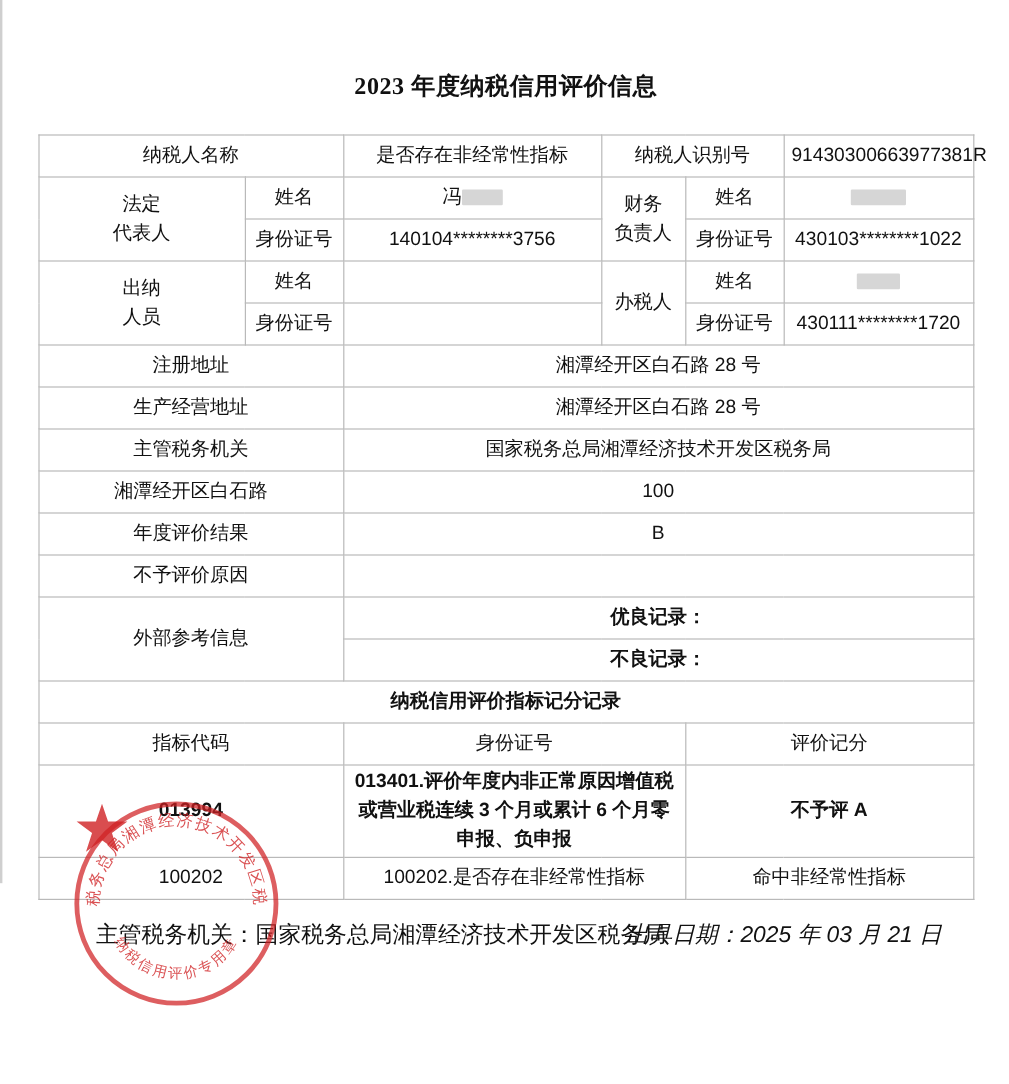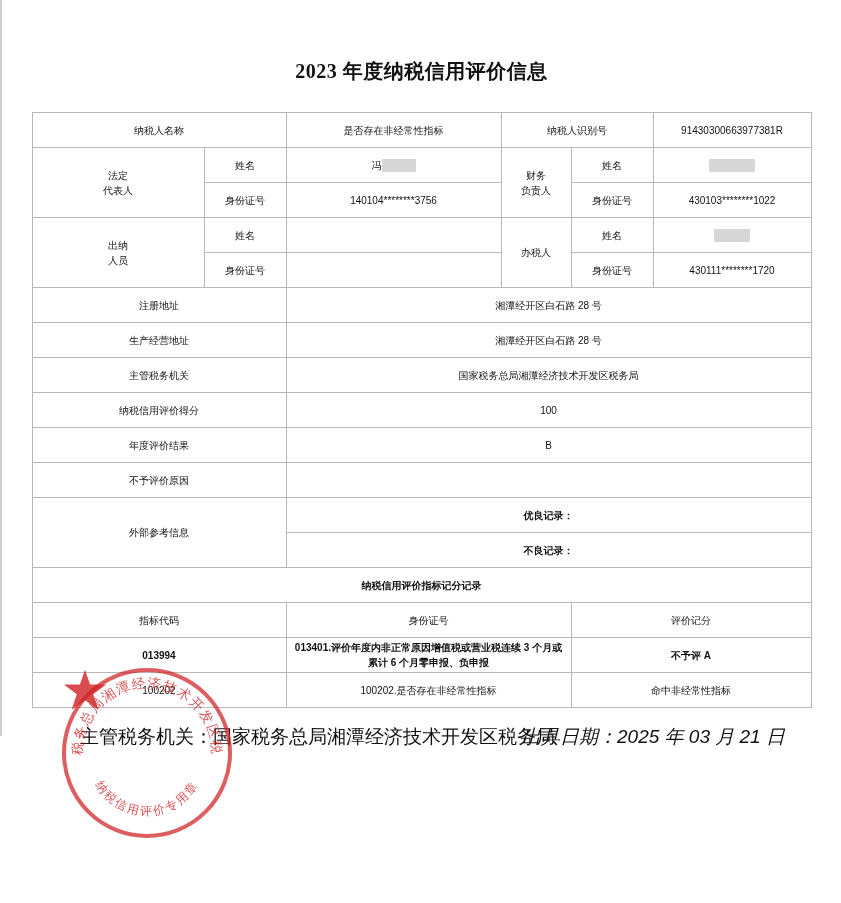--- a/index.html
+++ b/index.html
@@ -32,21 +32,21 @@
     font-family: "Liberation Serif", serif;
   }
   table.main {
     border-collapse: collapse;
     width: 779px;
     margin: 27px auto 0 auto;
     table-layout: fixed;
   }
   table.main td {
     border: 1px solid #b9b9b9;
-    font-size: 10px;
+    font-size: 16px;
     height: 30px;
     padding: 2px 6px;
     text-align: center;
     vertical-align: middle;
     font-family: "Liberation Sans", sans-serif;
     line-height: 1.5;
   }
   td.lbl { width: 172px; }
   .left-pad { text-align: left; padding-left: 10px; }
   .two-line { height: 52px; font-weight: bold; }
@@ -182,21 +182,21 @@
       </tr>
       <tr>
         <td colspan="2" class="left-pad">生产经营地址</td>
         <td colspan="4">湘潭经开区白石路 28 号</td>
       </tr>
       <tr>
         <td colspan="2" class="left-pad">主管税务机关</td>
         <td colspan="4">国家税务总局湘潭经济技术开发区税务局</td>
       </tr>
       <tr>
-        <td colspan="2" class="left-pad">纳税信用评价得分</td>
+        <td colspan="2" class="left-pad">湘潭经开区白石路</td>
         <td colspan="4">100</td>
       </tr>
       <tr>
         <td colspan="2" class="left-pad">年度评价结果</td>
         <td colspan="4">B</td>
       </tr>
       <tr>
         <td colspan="2" class="left-pad">不予评价原因</td>
         <td colspan="4"></td>
       </tr>

